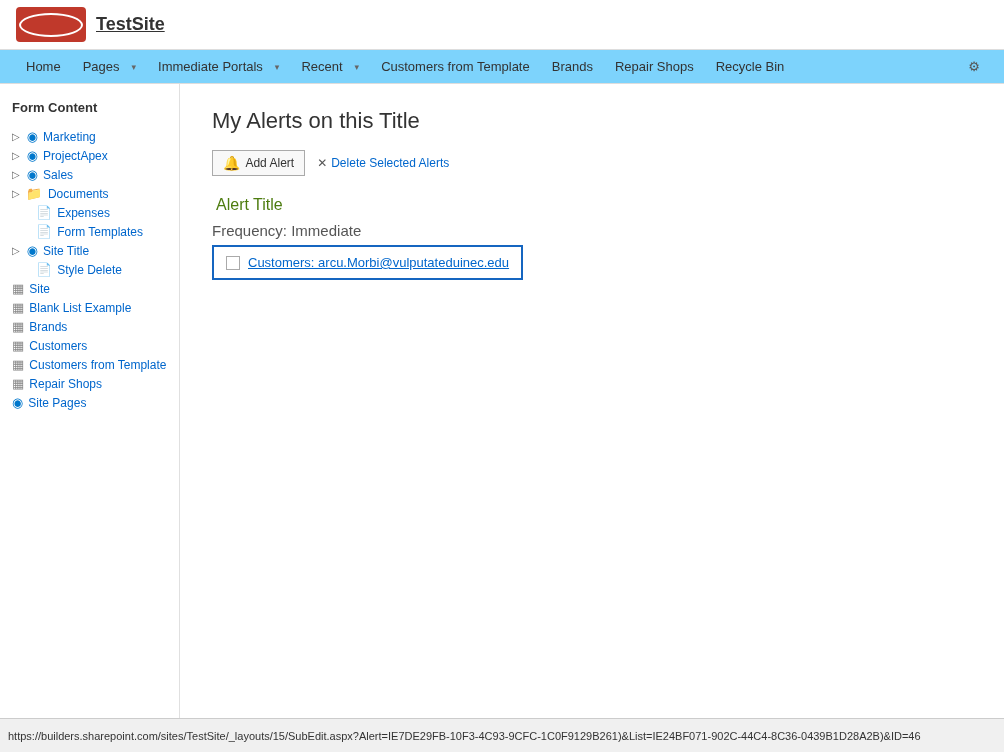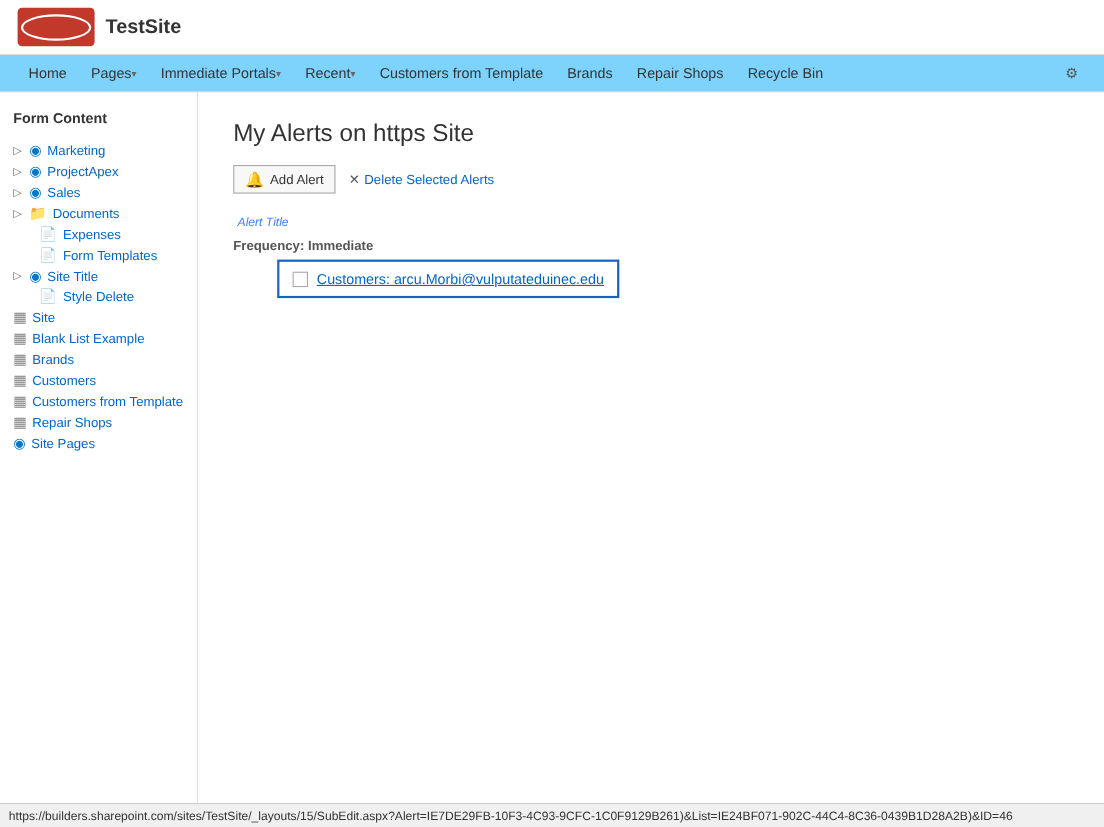--- a/index.html
+++ b/index.html
@@ -1,28 +1,28 @@
 <!DOCTYPE html>
 <html><head>
   <meta charset="utf-8">
   <style>
     * { margin: 0; padding: 0; box-sizing: border-box; }
     body { font-family: 'Segoe UI', Arial, sans-serif; background: #f4f4f4; font-size: 13px; color: #333; }
 
     
     #top-bar { background: #fff; border-bottom: 1px solid #ddd; display: flex; align-items: center; padding: 0 16px; height: 50px; }
-    #logo-area { display: flex; align-items: center; gap: 10px; margin-right: 20px; }
+    #logo-area { display: flex; align-items: center; gap: 10px; margin-right: 20px; text-decoration: underline; }
     #logo-img { width: 70px; height: 35px; background: #c0392b; border-radius: 4px; position: relative; overflow: hidden; }
     #logo-img::before { content: ''; position: absolute; top: 50%; left: 50%; transform: translate(-50%, -50%); width: 60px; height: 20px; border: 2px solid #fff; border-radius: 50%; }
     #site-title { font-size: 18px; font-weight: 600; color: #333; }
 
     
     #main-nav { background: #7dd3fc; border-bottom: 1px solid #ddd; padding: 0 16px; display: flex; align-items: center; height: 34px; gap: 2px; }
     .nav-item { display: flex; align-items: center; padding: 0 10px; height: 34px; font-size: 13px; color: #333; cursor: pointer; white-space: nowrap; }
-    .nav-dropdown { display: flex; align-items: center; gap: 0; justify-content: center; }
+    .nav-dropdown { display: flex; align-items: center; gap: 12px; justify-content: center; }
     .nav-arrow { font-size: 9px; color: #666; }
     .nav-icon-btn { padding: 0 8px; cursor: pointer; color: #555; }
 
     
     #app-layout { display: flex; min-height: 680px; }
 
     
     #sidebar { width: 180px; min-width: 180px; background: #fff; border-right: 1px solid #e0e0e0; padding: 16px 8px; }
     #sidebar-title { font-size: 13px; font-weight: 600; color: #333; margin-bottom: 12px; padding-left: 4px; }
     .sidebar-item { display: flex; align-items: center; gap: 5px; padding: 2px 4px; cursor: pointer; color: #0066cc; font-size: 12px; }
@@ -36,31 +36,31 @@
 
     
     #alert-toolbar { display: flex; align-items: center; gap: 12px; margin-bottom: 20px; }
     #add-alert-btn { display: flex; align-items: center; gap: 5px; padding: 4px 10px; border: 1px solid #aaa; background: #f8f8f8; font-size: 12px; cursor: pointer; color: #333; }
     #add-alert-icon { font-size: 14px; }
     #delete-alerts-link { display: flex; align-items: center; gap: 4px; color: #0066cc; font-size: 12px; cursor: pointer; }
     #delete-icon { font-size: 12px; color: #555; }
 
     
     #alert-table-area { margin-top: 8px; }
-    #alert-title-header { font-size: 11px; color: #3b82f6; margin-bottom: 8px; padding-left: 4px; font-style: italic; }
-    #frequency-header { font-size: 12px; color: #555; margin-bottom: 6px; font-weight: 700; }
-
-    
-    #alert-row-container { border: 2px solid #1565c0; padding: 2px; display: inline-flex; min-width: 290px; margin-left: 40px; }
+    #alert-title-header { font-size: 16px; color: #4d7c0f; margin-bottom: 8px; padding-left: 4px; }
+    #frequency-header { font-size: 15px; color: #555; margin-bottom: 6px; font-weight: 400; }
+
+    
+    #alert-row-container { border: 2px solid #1565c0; padding: 2px; display: inline-flex; min-width: 290px; }
     #alert-row { display: flex; align-items: center; gap: 8px; padding: 6px 10px; background: #fff; }
     #row-checkbox { width: 14px; height: 14px; border: 1px solid #aaa; background: #fff; flex-shrink: 0; cursor: pointer; }
     #alert-link { color: #0066cc; font-size: 13px; text-decoration: underline; cursor: pointer; }
 
     
-    #status-bar { position: fixed; bottom: 0; left: 0; right: 0; height: 22px; background: #f0f0f0; border-top: 1px solid #ccc; padding: 2px 8px; font-size: 11px; color: #333; display: flex; align-items: center; }
+    #status-bar { position: fixed; bottom: 0; left: 0; right: 0; height: 34px; background: #f0f0f0; border-top: 1px solid #ccc; padding: 2px 8px; font-size: 11px; color: #333; display: flex; align-items: center; }
   </style>
 </head>
 <body>
 
 <div id="top-bar">
   <div id="logo-area">
     <div id="logo-img"></div>
     <span id="site-title">TestSite</span>
   </div>
 </div>
@@ -176,21 +176,21 @@
       <span>Repair Shops</span>
     </div>
 
     <div class="sidebar-item">
       <span class="s-icon" style="color:#0077cc;">◉</span>
       <span>Site Pages</span>
     </div>
   </div>
 
   <div id="main-content">
-    <h1 id="page-title">My Alerts on https Site</h1>
+    <h1 id="page-title">My Alerts on this Title</h1>
 
     <div id="alert-toolbar">
       <button id="add-alert-btn">
         <span id="add-alert-icon">🔔</span>
         <span>Add Alert</span>
       </button>
       <div id="delete-alerts-link">
         <span id="delete-icon">✕</span>
         <span>Delete Selected Alerts</span>
       </div>

